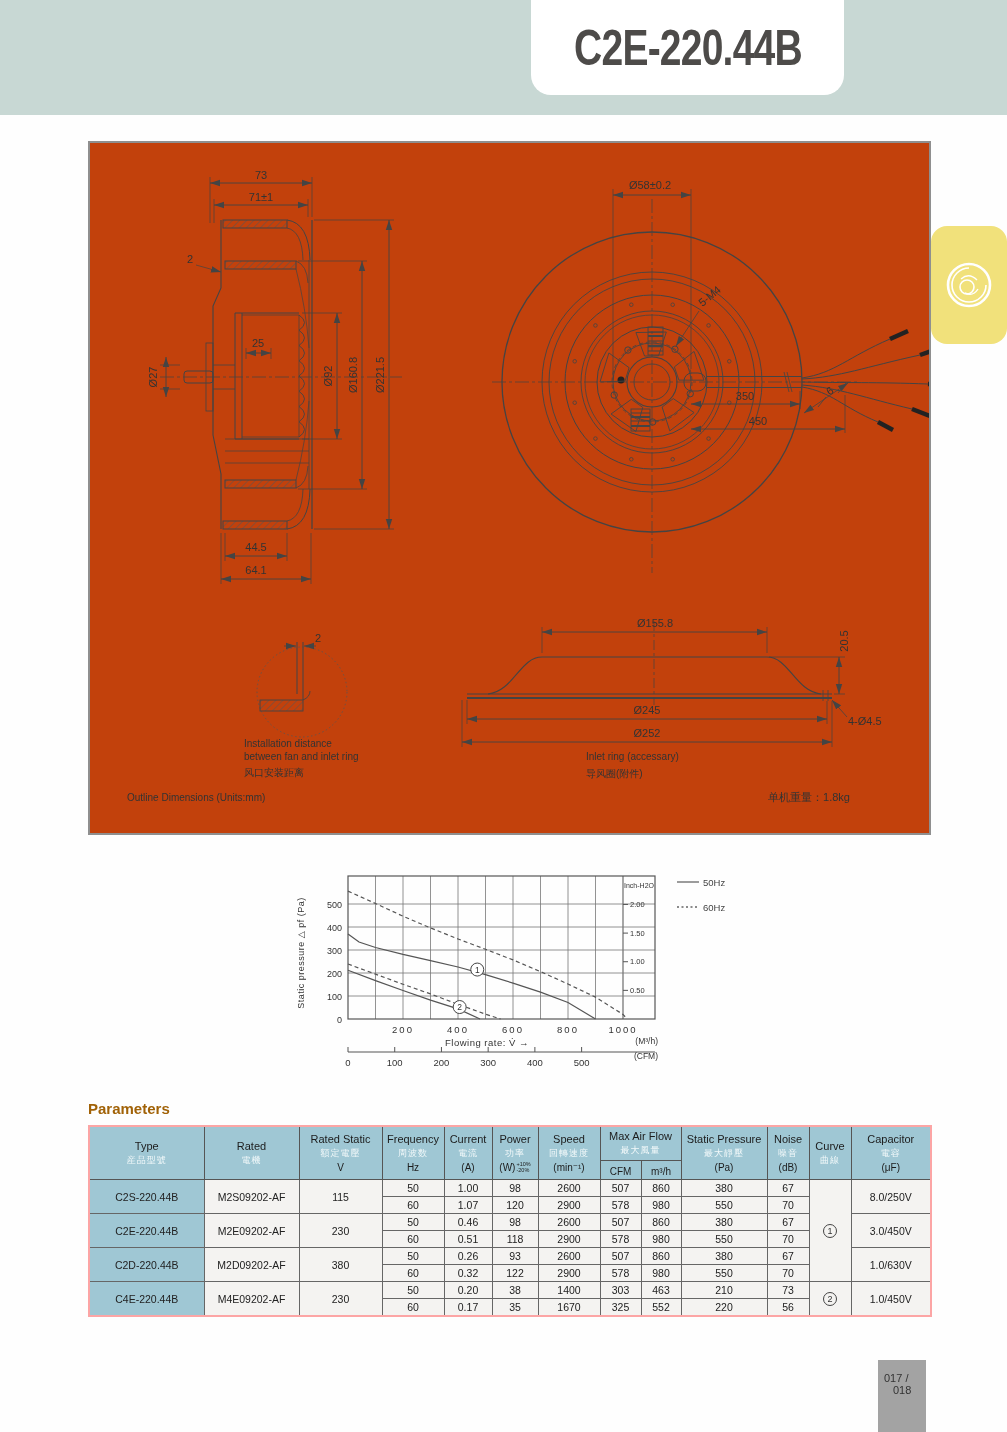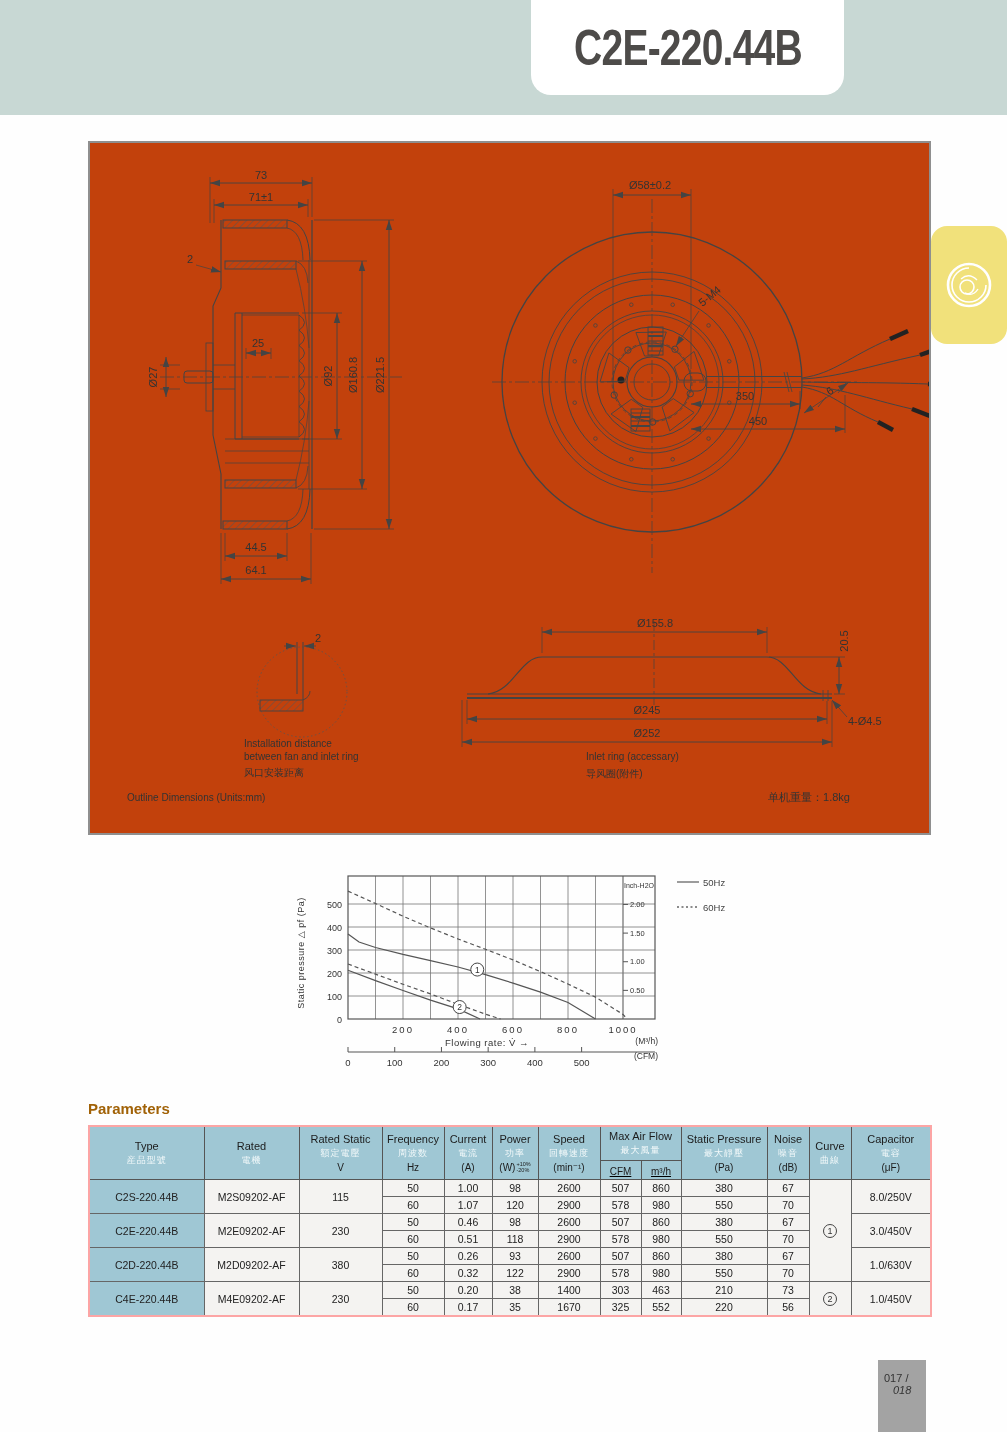--- a/index.html
+++ b/index.html
@@ -16,34 +16,34 @@
   #drawing-svg text{fill:#333;stroke:none;font-size:11px;font-family:"Liberation Sans","DejaVu Sans",sans-serif;}
   #drawing-svg text.cjk{font-size:10px;}
   #drawing-svg text.small{font-size:10px;}
   #chart-svg{position:absolute;left:292px;top:858px;}
   #chart-svg text{font-family:"Liberation Sans","DejaVu Sans",sans-serif;}
   .params-title{position:absolute;left:88px;top:1100px;font-size:15px;font-weight:bold;color:#a16207;}
   #params-table{position:absolute;left:88px;top:1125px;width:842px;border-collapse:collapse;table-layout:fixed;
                 border:2px solid #fca5a5;}
   #params-table th,#params-table td{border:1px solid #555;text-align:center;vertical-align:middle;padding:0;}
   #params-table thead th{background:#9fc7d4;font-weight:normal;padding:3px 0;}
-  #params-table thead tr:last-child th{height:16px;padding:1px 8px;text-decoration:underline;}
+  #params-table thead tr:last-child th{height:16px;padding:1px 8px;}
   .h-en{font-size:11px;color:#1c1c1c;}
   .h-cn{font-size:9px;color:#f2f9fa;margin-top:2px;letter-spacing:1px;}
   .h-u{font-size:10px;color:#1c1c1c;margin-top:2px;}
   .tol{display:inline-block;vertical-align:middle;line-height:1;margin-left:1px;text-align:left;}
   .tol span{display:block;font-size:5.5px;}
   #params-table tbody td{font-size:10.5px;color:#222;height:16px;background:#f4f3f1;border-color:#666;}
   #params-table tbody tr.model-start td{border-top:1px solid #333;}
   #params-table td.typecell{background:#9fc7d4;}
   .circ{display:inline-block;width:14px;height:14px;line-height:13px;border:1px solid #444;border-radius:50%;
         font-size:9px;color:#333;box-sizing:border-box;}
   .pagenum{position:absolute;left:878px;top:1360px;width:48px;height:72px;background:#a3a3a3;
            font-size:11px;color:#333;box-sizing:border-box;padding:12px 12px 0 6px;}
-  .pn2{margin-left:9px;font-style:italic;}
+  .pn2{margin-left:9px;}
 </style>
 </head>
 <body>
 
 <div class="page">
 
   <div class="banner">
     <div class="title-box">
       <span class="title">C2E-220.44B</span>
     </div>

